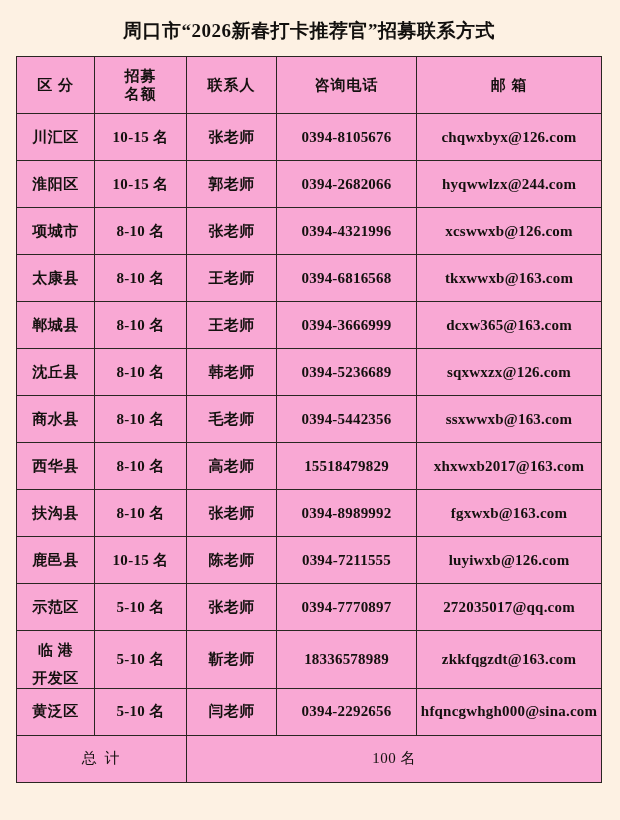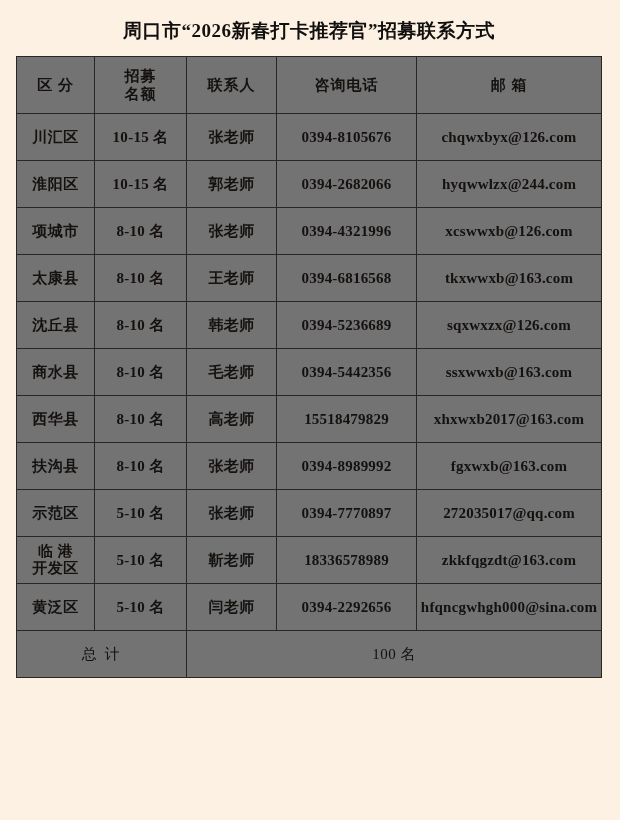--- a/index.html
+++ b/index.html
@@ -29,21 +29,21 @@
     font-weight: bold;
     letter-spacing: 0.5px;
     margin: 4px 0 12px 0;
     color: #12100e;
     font-family: "Liberation Serif", "DejaVu Serif", serif;
   }
   table.recruit-table {
     border-collapse: collapse;
     width: 100%;
     table-layout: fixed;
-    background: #737373;
+    background: #f9a8d4;
   }
   table.recruit-table td,
   table.recruit-table th {
     border: 1px solid #2a2622;
     text-align: center;
     vertical-align: middle;
     font-size: 15px;
     padding: 0;
     line-height: 1.25;
     color: #14110f;
@@ -92,20 +92,21 @@
   }
   .col-w1 { width: 78px; }
   .col-w2 { width: 92px; }
   .col-w3 { width: 90px; }
   .col-w4 { width: 140px; }
   .col-w5 { width: auto; }
   .district-two-line {
     display: block;
     line-height: 1.15;
     font-size: 15px;
+    margin-top: 11px;
   }
 </style>
 </head>
 <body>
 
 <div class="page">
 
   <div class="doc-title">周口市“2026新春打卡推荐官”招募联系方式</div>
 
   <table class="recruit-table">
@@ -151,20 +152,27 @@
         <td class="col-email">xcswwxb@126.com</td>
       </tr>
       <tr>
         <td class="col-district">太康县</td>
         <td class="col-quota">8-10 名</td>
         <td class="col-contact">王老师</td>
         <td class="col-phone">0394-6816568</td>
         <td class="col-email">tkxwwxb@163.com</td>
       </tr>
       <tr>
+        <td class="col-district">郸城县</td>
+        <td class="col-quota">8-10 名</td>
+        <td class="col-contact">王老师</td>
+        <td class="col-phone">0394-3666999</td>
+        <td class="col-email">dcxw365@163.com</td>
+      </tr>
+      <tr>
         <td class="col-district">沈丘县</td>
         <td class="col-quota">8-10 名</td>
         <td class="col-contact">韩老师</td>
         <td class="col-phone">0394-5236689</td>
         <td class="col-email">sqxwxzx@126.com</td>
       </tr>
       <tr>
         <td class="col-district">商水县</td>
         <td class="col-quota">8-10 名</td>
         <td class="col-contact">毛老师</td>
@@ -177,20 +185,27 @@
         <td class="col-contact">高老师</td>
         <td class="col-phone">15518479829</td>
         <td class="col-email">xhxwxb2017@163.com</td>
       </tr>
       <tr>
         <td class="col-district">扶沟县</td>
         <td class="col-quota">8-10 名</td>
         <td class="col-contact">张老师</td>
         <td class="col-phone">0394-8989992</td>
         <td class="col-email">fgxwxb@163.com</td>
+      </tr>
+      <tr>
+        <td class="col-district">鹿邑县</td>
+        <td class="col-quota">10-15 名</td>
+        <td class="col-contact">陈老师</td>
+        <td class="col-phone">0394-7211555</td>
+        <td class="col-email">luyiwxb@126.com</td>
       </tr>
       <tr>
         <td class="col-district">示范区</td>
         <td class="col-quota">5-10 名</td>
         <td class="col-contact">张老师</td>
         <td class="col-phone">0394-7770897</td>
         <td class="col-email">272035017@qq.com</td>
       </tr>
       <tr>
         <td class="col-district">

